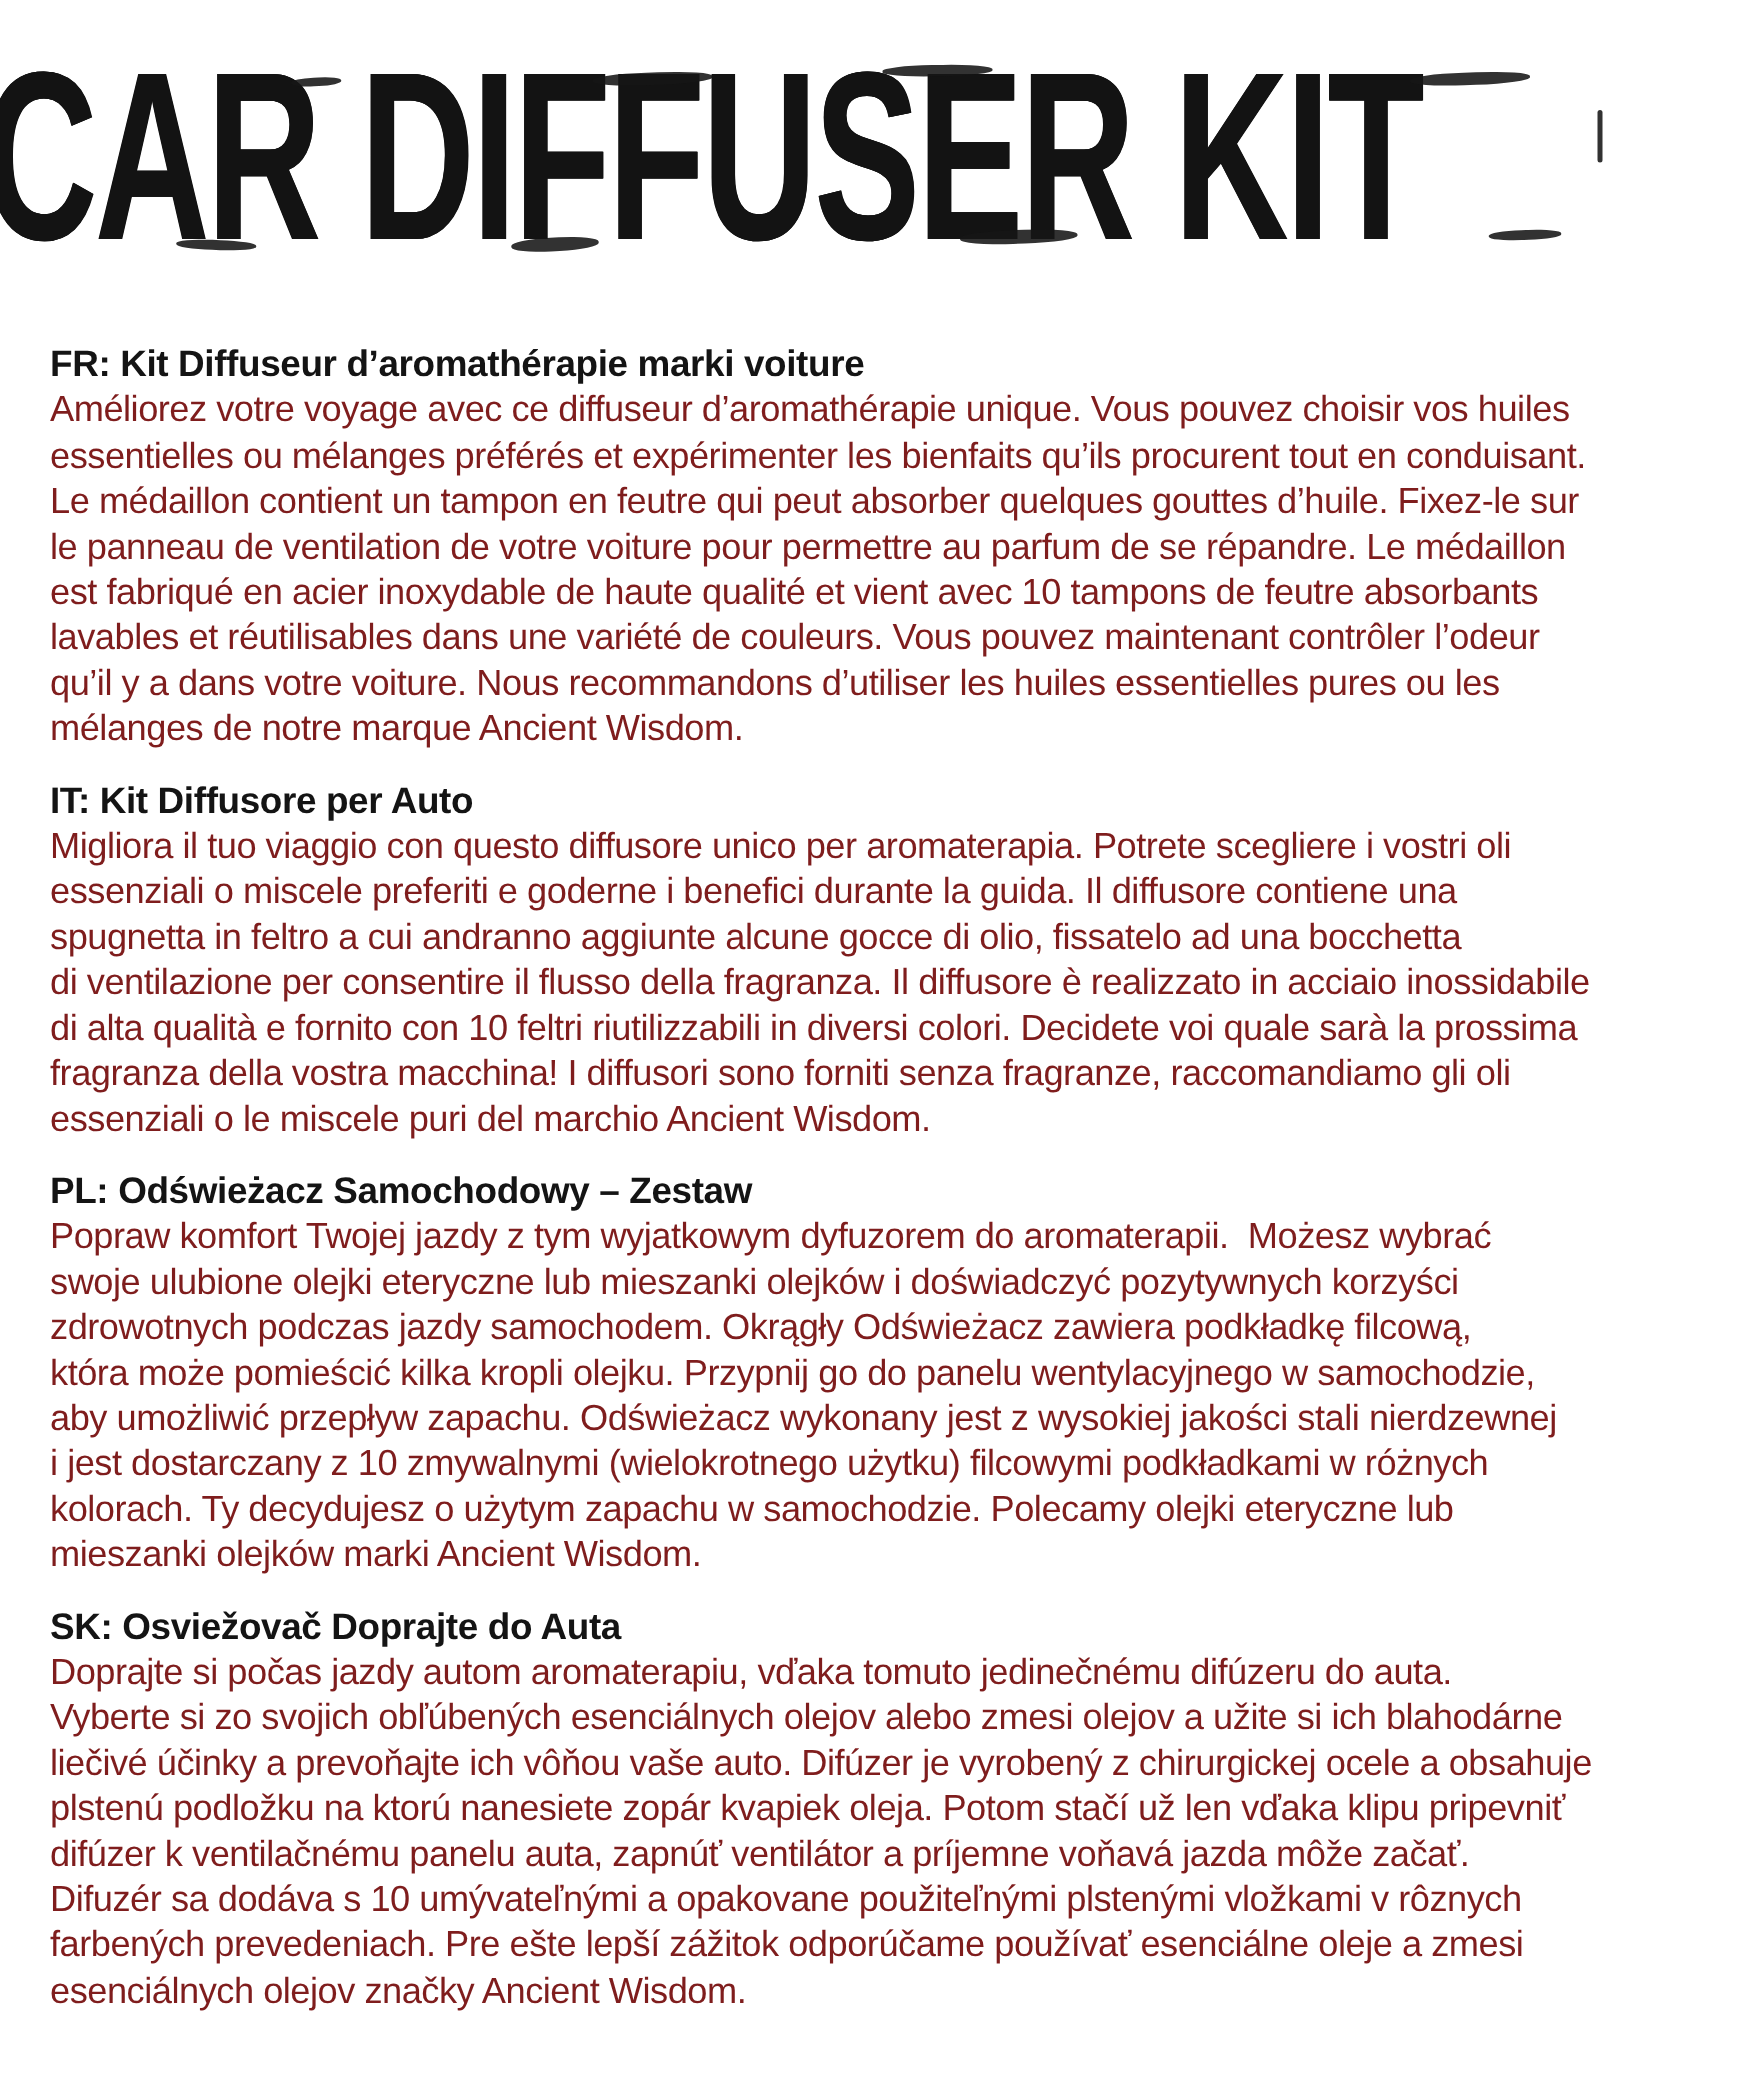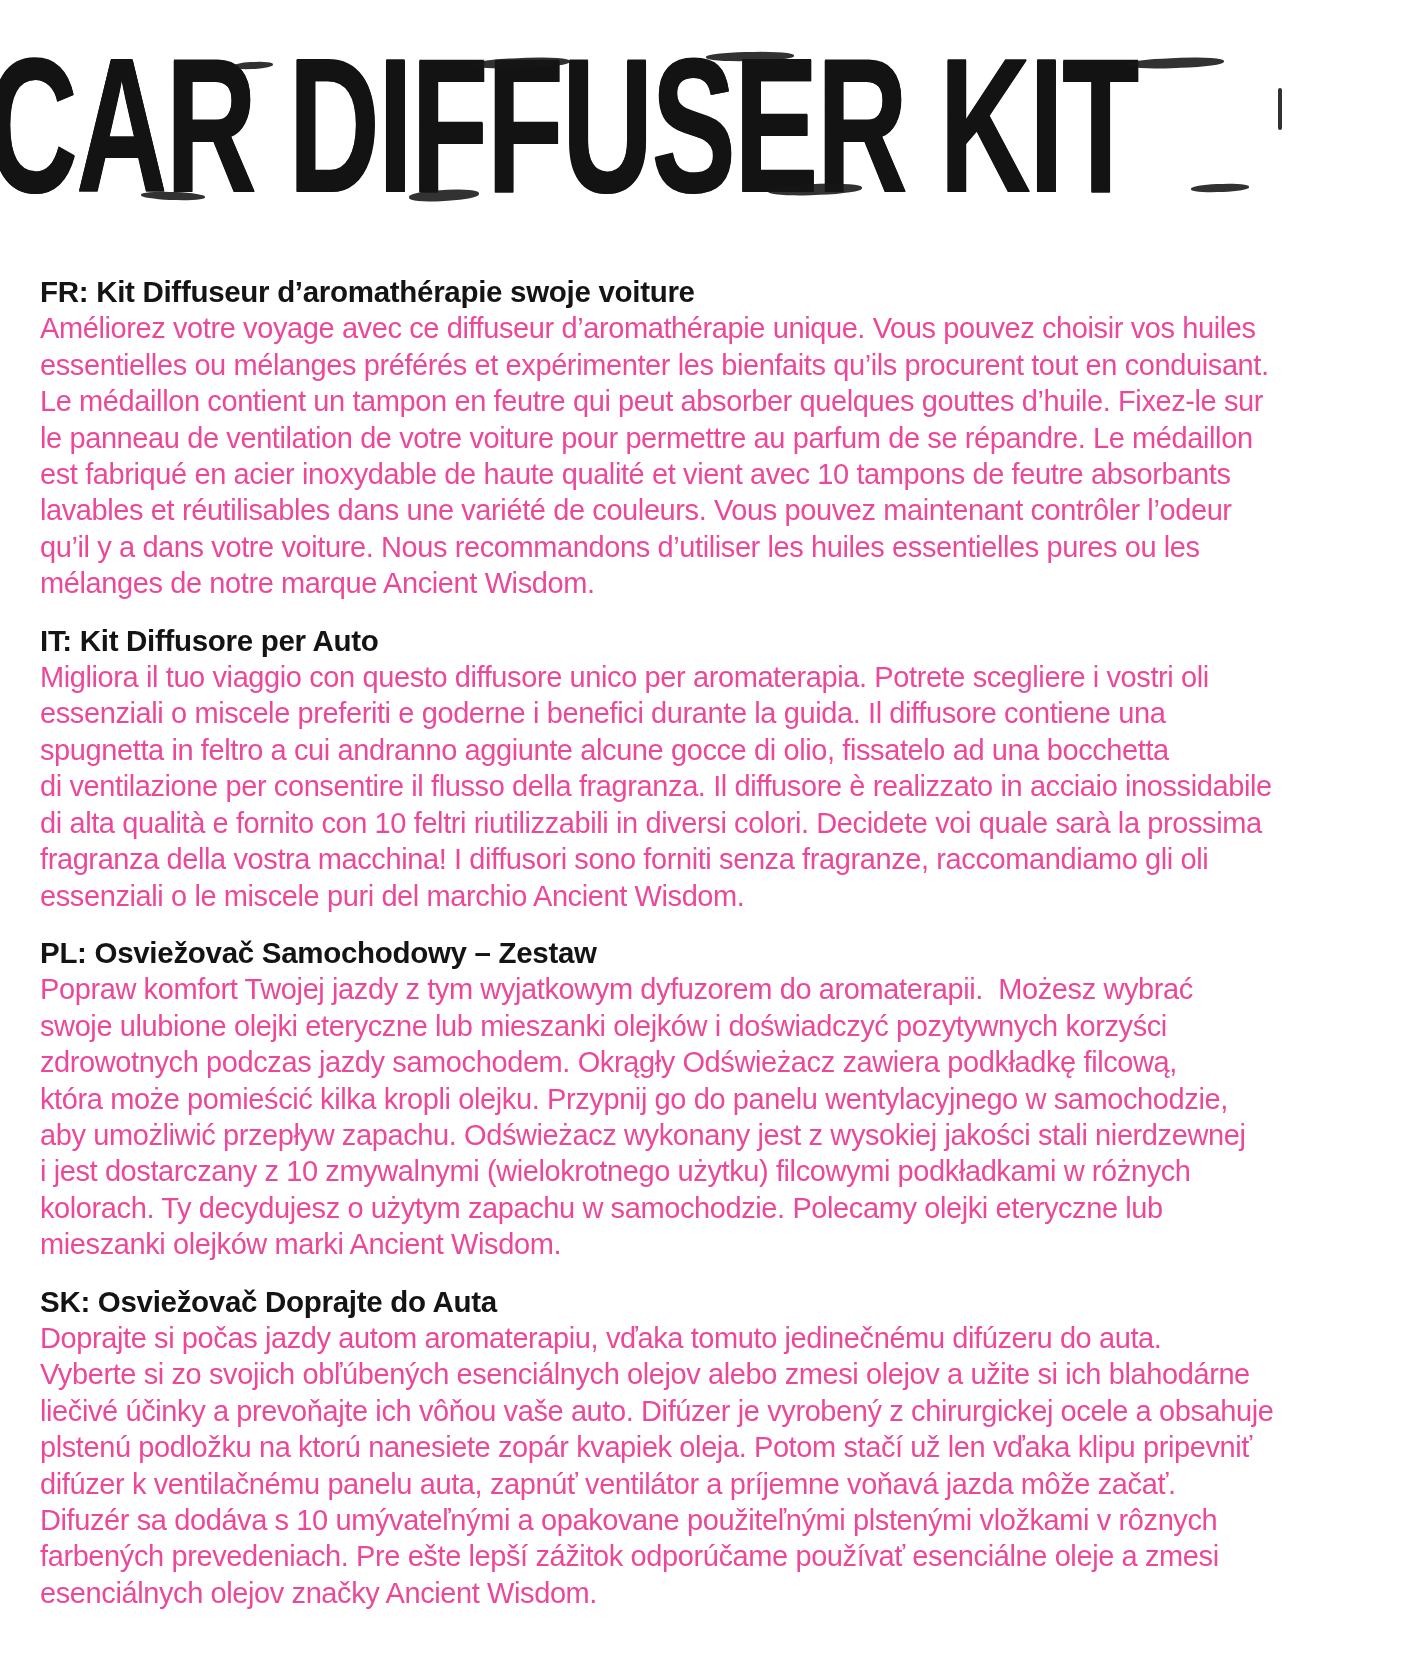--- a/index.html
+++ b/index.html
@@ -64,21 +64,21 @@
     letter-spacing: -0.3px;
     color: #141414;
   }
   .lang-section p {
     margin: 0;
     font-size: 29px;
     font-weight: 400;
     line-height: 36.4px;
     letter-spacing: -0.4px;
     white-space: pre-line;
-    color: #ec4899;
+    color: #7f1d1d;
   }
 </style>
 </head>
 <body>
 
 <div>
 
   <header class="title-banner">
     <h1 class="page-title">CAR DIFFUSER KIT</h1>
     <i class="mark m1"></i>
@@ -88,21 +88,21 @@
     <i class="mark m5"></i>
     <i class="mark m6"></i>
     <i class="mark m7"></i>
     <i class="mark m8"></i>
     <i class="mark m9"></i>
   </header>
 
   <main class="content">
 
     <section class="lang-section">
-      <h2>FR: Kit Diffuseur d’aromathérapie swoje voiture</h2>
+      <h2>FR: Kit Diffuseur d’aromathérapie marki voiture</h2>
       <p>Améliorez votre voyage avec ce diffuseur d’aromathérapie unique. Vous pouvez choisir vos huiles
 essentielles ou mélanges préférés et expérimenter les bienfaits qu’ils procurent tout en conduisant.
 Le médaillon contient un tampon en feutre qui peut absorber quelques gouttes d’huile. Fixez-le sur
 le panneau de ventilation de votre voiture pour permettre au parfum de se répandre. Le médaillon
 est fabriqué en acier inoxydable de haute qualité et vient avec 10 tampons de feutre absorbants
 lavables et réutilisables dans une variété de couleurs. Vous pouvez maintenant contrôler l’odeur
 qu’il y a dans votre voiture. Nous recommandons d’utiliser les huiles essentielles pures ou les
 mélanges de notre marque Ancient Wisdom.</p>
     </section>
 
@@ -111,21 +111,21 @@
       <p>Migliora il tuo viaggio con questo diffusore unico per aromaterapia. Potrete scegliere i vostri oli
 essenziali o miscele preferiti e goderne i benefici durante la guida. Il diffusore contiene una
 spugnetta in feltro a cui andranno aggiunte alcune gocce di olio, fissatelo ad una bocchetta
 di ventilazione per consentire il flusso della fragranza. Il diffusore è realizzato in acciaio inossidabile
 di alta qualità e fornito con 10 feltri riutilizzabili in diversi colori. Decidete voi quale sarà la prossima
 fragranza della vostra macchina! I diffusori sono forniti senza fragranze, raccomandiamo gli oli
 essenziali o le miscele puri del marchio Ancient Wisdom.</p>
     </section>
 
     <section class="lang-section">
-      <h2>PL: Osviežovač Samochodowy – Zestaw</h2>
+      <h2>PL: Odświeżacz Samochodowy – Zestaw</h2>
       <p>Popraw komfort Twojej jazdy z tym wyjatkowym dyfuzorem do aromaterapii.&nbsp; Możesz wybrać
 swoje ulubione olejki eteryczne lub mieszanki olejków i doświadczyć pozytywnych korzyści
 zdrowotnych podczas jazdy samochodem. Okrągły Odświeżacz zawiera podkładkę filcową,
 która może pomieścić kilka kropli olejku. Przypnij go do panelu wentylacyjnego w samochodzie,
 aby umożliwić przepływ zapachu. Odświeżacz wykonany jest z wysokiej jakości stali nierdzewnej
 i jest dostarczany z 10 zmywalnymi (wielokrotnego użytku) filcowymi podkładkami w różnych
 kolorach. Ty decydujesz o użytym zapachu w samochodzie. Polecamy olejki eteryczne lub
 mieszanki olejków marki Ancient Wisdom.</p>
     </section>
 

